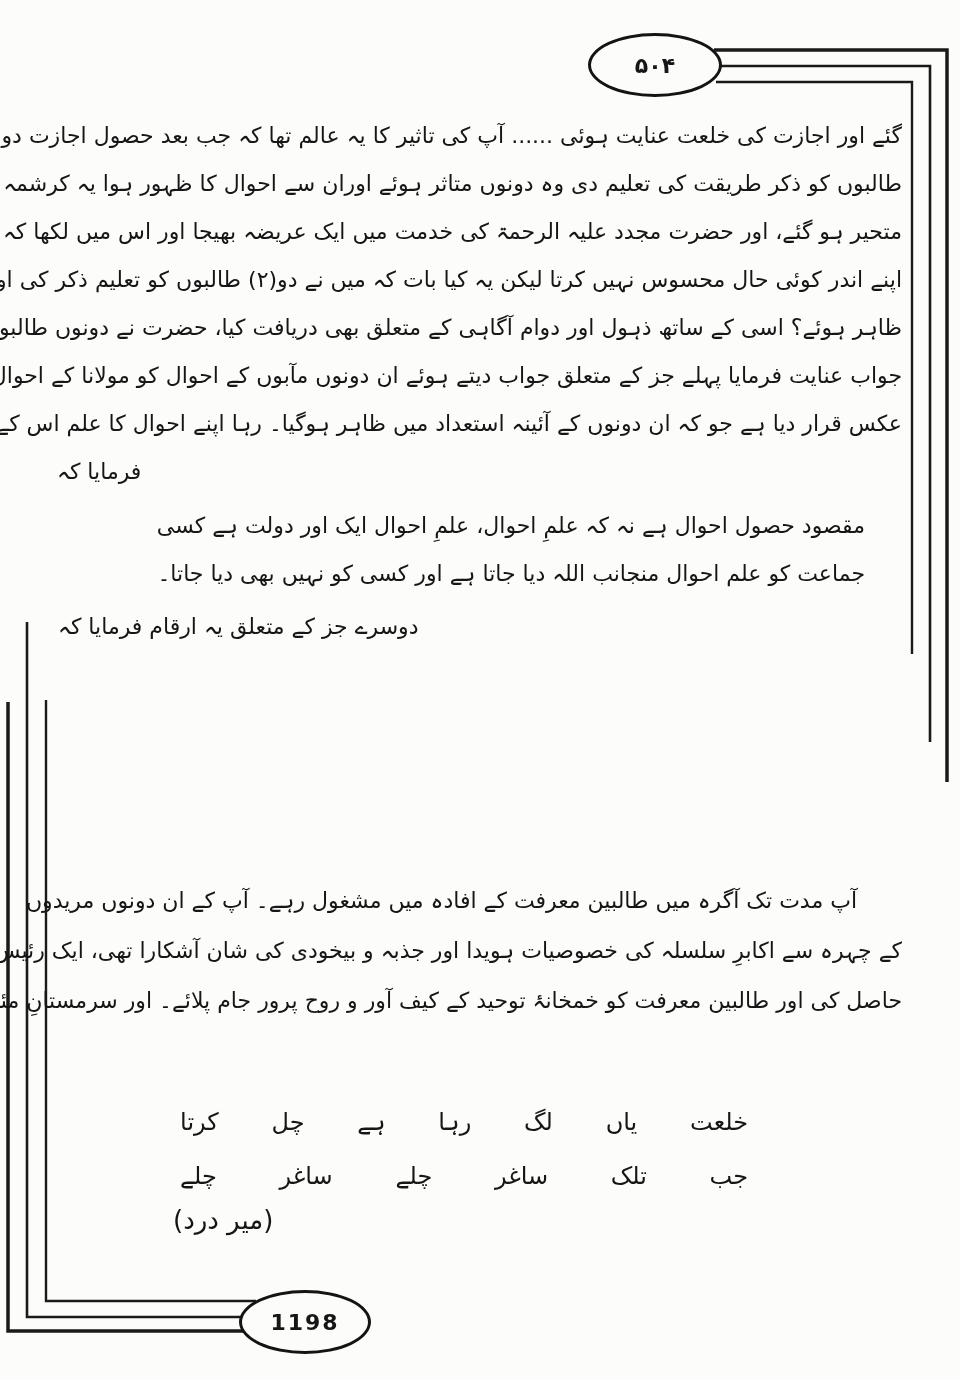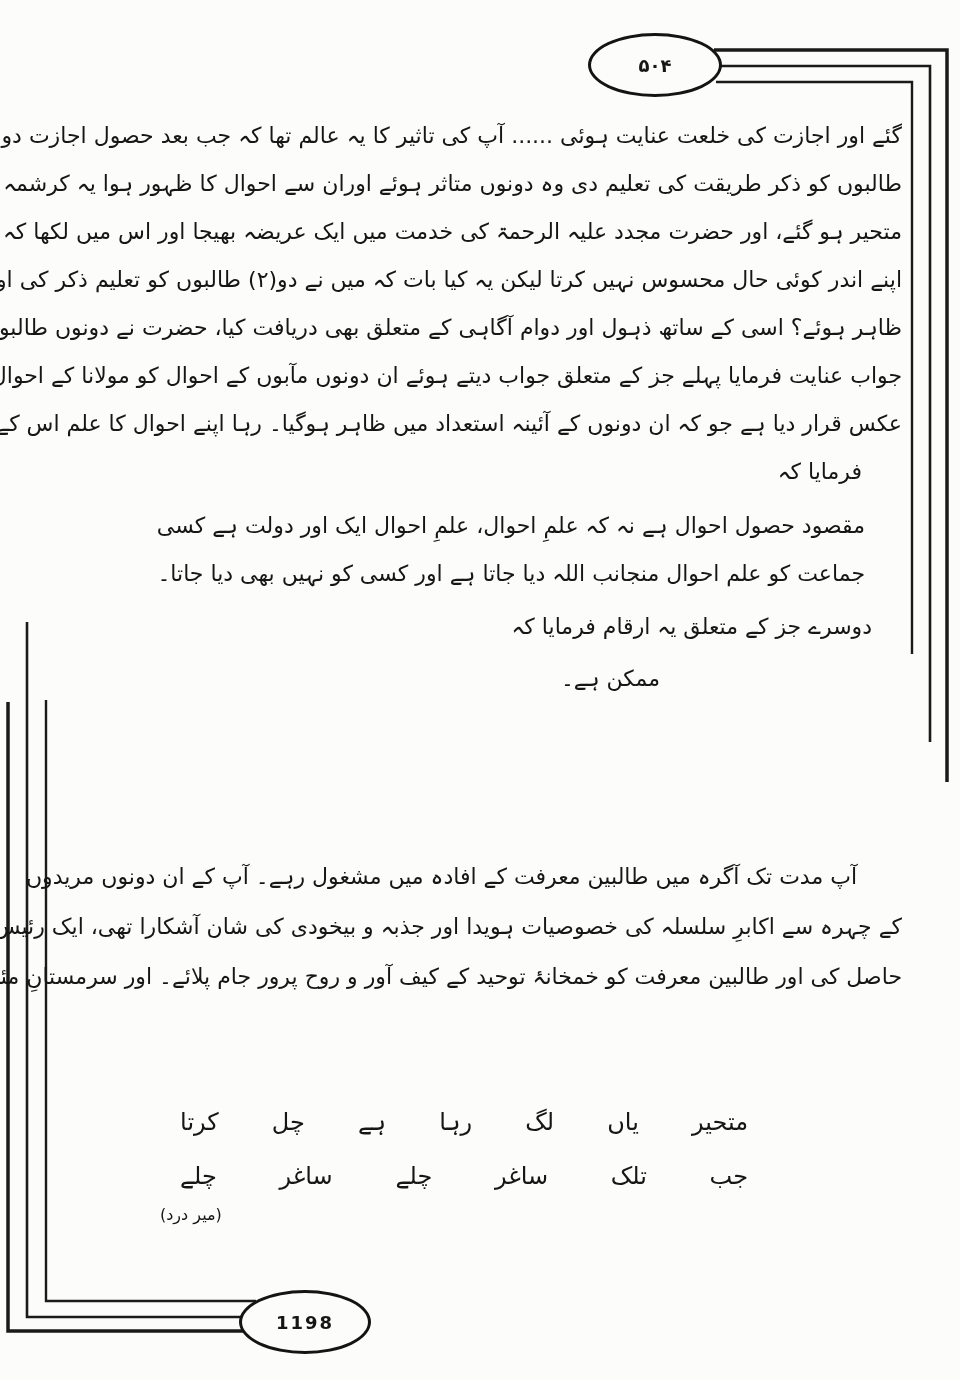--- a/index.html
+++ b/index.html
@@ -13,56 +13,56 @@
     color:#161616;
     direction:rtl;
   }
   svg.borders{position:absolute;left:0;top:0;width:960px;height:1380px;}
   .badge{
     position:absolute;
     background:#fcfcfa;
     border:3px solid #141414;
     border-radius:50%;
     display:flex;align-items:center;justify-content:center;
-    font-weight:bold;font-size:18px;letter-spacing:2px;
+    font-weight:bold;font-size:22px;letter-spacing:2px;
     direction:rtl;
   }
   .badge-top{left:588px;top:33px;width:128px;height:58px;}
   .badge-bottom{left:239px;top:1290px;width:126px;height:58px;}
 
   .block{position:absolute;direction:rtl;}
   .line{
     height:48px;line-height:48px;
     font-size:22px;
     white-space:nowrap;
-    text-align:right;
+    text-align:left;
   }
   .just{text-align:justify;text-align-last:justify;}
   .lh50 .line{height:50px;line-height:50px;}
 
   #para1{top:112px;right:58px;width:845px;}
   #para1 .cont-end{padding-right:40px;}
 
   #quote1{top:502px;right:95px;width:683px;}
   #transition{top:603px;right:88px;width:814px;}
   #quote2{top:655px;right:200px;width:545px;}
   #quote2 .short{padding-right:100px;}
-  #para2{top:852px;right:58px;width:845px;}
+  #para2{top:876px;right:58px;width:845px;}
   #para2 .indent{padding-right:45px;}
 
   .poem-row{
     position:absolute;right:212px;width:568px;height:52px;
     display:flex;justify-content:space-between;align-items:center;
     font-size:24px;direction:rtl;
   }
   #poem-row-1{top:1096px;}
   #poem-row-2{top:1150px;}
   .attribution{
-    position:absolute;left:160px;top:1205px;
-    font-size:16px;direction:rtl;
+    position:absolute;left:173px;top:1205px;
+    font-size:26px;direction:rtl;
   }
 </style>
 </head>
 <body>
 
 <div class="page">
 
   <svg class="borders" viewBox="0 0 960 1380" xmlns="http://www.w3.org/2000/svg">
 
     <polyline points="714,50 947,50 947,782" fill="none" stroke="#1a1a1a" stroke-width="3.5"></polyline>
@@ -95,31 +95,30 @@
   <div class="block" id="quote1">
     <div class="line just">مقصود حصول احوال ہے نہ کہ علمِ احوال، علمِ احوال ایک اور دولت ہے کسی</div>
     <div class="line just">جماعت کو علم احوال منجانب اللہ دیا جاتا ہے اور کسی کو نہیں بھی دیا جاتا۔</div>
   </div>
 
   <div class="block" id="transition">
     <div class="line">دوسرے جز کے متعلق یہ ارقام فرمایا کہ</div>
   </div>
 
   <div class="block" id="quote2">
-    <div class="line short">ممکن ہے۔</div>
   </div>
 
   <div class="block lh50" id="para2">
     <div class="line just indent">آپ مدت تک آگرہ میں طالبین معرفت کے افادہ میں مشغول رہے۔ آپ کے ان دونوں مریدوں</div>
     <div class="line just">کے چہرہ سے اکابرِ سلسلہ کی خصوصیات ہویدا اور جذبہ و بیخودی کی شان آشکارا تھی، ایک رئیس اعظم جو کہ</div>
     <div class="line just">حاصل کی اور طالبین معرفت کو خمخانۂ توحید کے کیف آور و روح پرور جام پلائے۔ اور سرمستانِ مئے الست</div>
   </div>
 
   <div class="poem-row" id="poem-row-1">
-    <span>متحیر</span>
+    <span>خلعت</span>
     <span>یاں</span>
     <span>لگ</span>
     <span>رہا</span>
     <span>ہے</span>
     <span>چل</span>
     <span>کرتا</span>
   </div>
   <div class="poem-row" id="poem-row-2">
     <span>جب</span>
     <span>تلک</span>

